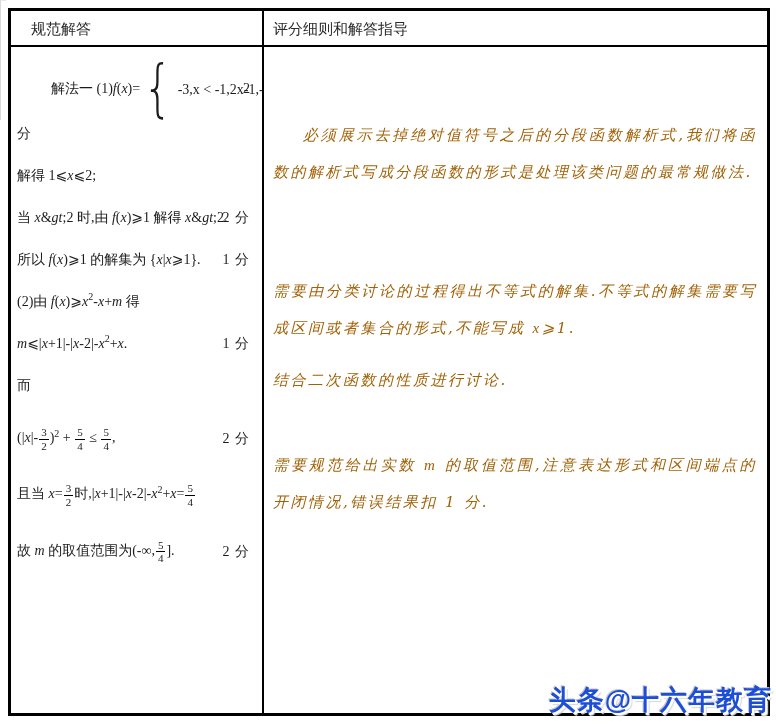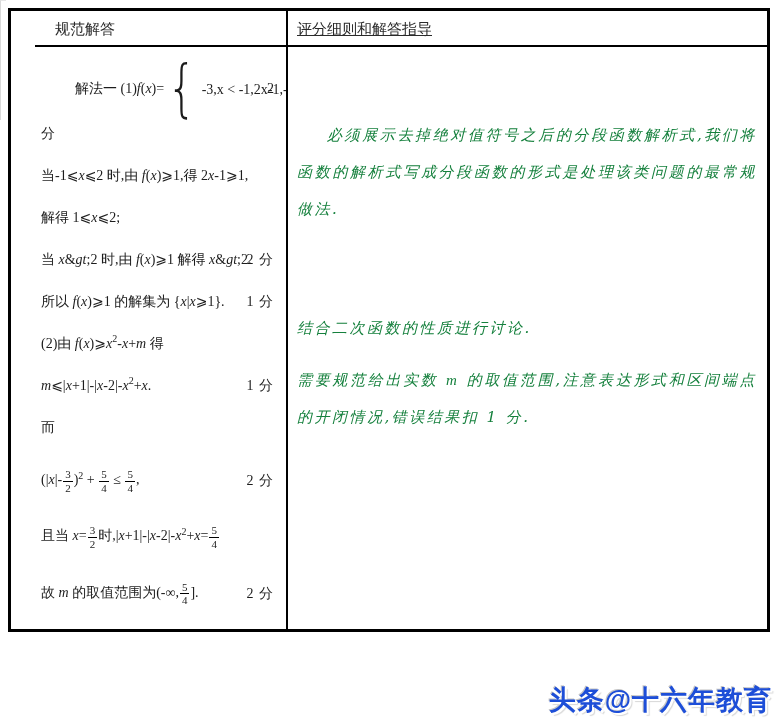--- a/index.html
+++ b/index.html
@@ -12,33 +12,32 @@
     color:#1c1c1c;
     overflow:hidden;
   }
   
   .scan-edge {
     position:absolute; left:0; top:0; width:6px; height:120px;
     border-left:1px solid #d9d9d9; border-top:1px solid #e6e6e6;
   }
   .rubric-table {
     position:absolute; left:8px; top:8px;
-    width:762px; height:624px;
+    width:762px; height:708px;
     border:3px solid #000;
     display:grid;
     grid-template-columns:253px 1fr;
     grid-template-rows:36px 1fr;
     background:#fff;
-    padding-left:24px;
   }
   .cell { overflow:hidden; }
   .hdr { border-bottom:2px solid #000; font-family:"Liberation Sans", sans-serif;
          font-size:15px; color:#2a2a2a; display:flex; align-items:flex-start; padding-top:9px; }
   .hdr-left { border-right:2px solid #000; padding-left:20px; }
-  .hdr-right { padding-left:9px;text-decoration:underline; }
+  .hdr-right { padding-left:9px; }
   .body-left { border-right:2px solid #000; padding:8px 4px 0 6px; font-size:14px; }
   .body-right { padding:0 10px 0 9px; }
 
   
   .pw-block { position:relative; display:flex; align-items:center; padding:4px 0 2px 34px; min-height:62px; }
   .pw-intro { white-space:nowrap; }
   .pw-brace { font-family:"DejaVu Sans", sans-serif; font-size:62px; font-weight:100;
               line-height:58px; transform:scaleX(.75); margin:0 0 2px -2px; }
   .pw-cases { display:flex; flex-direction:row; line-height:19px; white-space:nowrap; }
   .pw-score { position:absolute; right:8px; top:26px; }
@@ -50,21 +49,21 @@
   .frac { display:inline-flex; flex-direction:column; vertical-align:middle;
           text-align:center; font-size:11px; line-height:1.15; margin:0 1px; }
   .frac .num { border-bottom:1px solid #000; padding:0 2px; }
   .frac .den { padding:0 2px; }
   i { font-family:"Liberation Serif", serif; }
 
   
   .guid-p {
     font-family:"DejaVu Serif", serif; font-style:italic;
     font-size:15px; letter-spacing:2.5px; line-height:37px;
-    text-align:justify; color:#15803d;
+    text-align:justify; color:#a16207;
   }
   .guid-p:nth-child(1) { margin-top:70px; text-indent:2em; }
   .guid-p:nth-child(2) { margin-top:82px; }
   .guid-p:nth-child(3) { margin-top:15px; }
   .guid-p:nth-child(4) { margin-top:48px; }
   .guid-p:nth-child(5) { margin-top:44px;margin-left:32px; }
   .guid-p i { font-style:italic; }
 
   
   .watermark {
@@ -96,21 +95,20 @@
           <span class="pw-intro">解法一 (1)<i>f</i>(<i>x</i>)=</span>
           <span class="pw-brace">{</span>
           <span class="pw-cases">
             <span>-3,x &lt; -1,</span>
             <span>2x-1,-1 ≤ x ≤ 2,</span>
             <span>3,x &gt; 2.</span>
           </span>
           <span class="pw-score">2</span>
         </div>
         <div class="math-line tight">分</div>
-        <div class="math-line">当-1⩽<i>x</i>⩽2 时,由 <i>f</i>(<i>x</i>)⩾1,得 2<i>x</i>-1⩾1,</div>
         <div class="math-line">解得 1⩽<i>x</i>⩽2;</div>
         <div class="math-line">当 <i>x</i>&amp;<i>gt</i>;2 时,由 <i>f</i>(<i>x</i>)⩾1 解得 <i>x</i>&amp;<i>gt</i>;2.<span class="score">2 分</span></div>
         <div class="math-line">所以 <i>f</i>(<i>x</i>)⩾1 的解集为 {<i>x</i>|<i>x</i>⩾1}.<span class="score">1 分</span></div>
         <div class="math-line">(2)由 <i>f</i>(<i>x</i>)⩾<i>x</i><sup>2</sup>-<i>x</i>+<i>m</i> 得</div>
         <div class="math-line"><i>m</i>⩽|<i>x</i>+1|-|<i>x</i>-2|-<i>x</i><sup>2</sup>+<i>x</i>.<span class="score">1 分</span></div>
         <div class="math-line">而</div>
         <div class="math-line roomy">(|<i>x</i>|-<span class="frac">
             <span class="num">3</span>
             <span class="den">2</span>
           </span>)<sup>2</sup> + <span class="frac">
@@ -127,19 +125,20 @@
             <span class="num">5</span>
             <span class="den">4</span>
           </span></div>
         <div class="math-line roomy">故 <i>m</i> 的取值范围为(-∞,<span class="frac">
             <span class="num">5</span>
             <span class="den">4</span>
           </span>].<span class="score">2 分</span></div>
       </div>
     <div class="cell body-right" id="guidance-cell">
         <p class="guid-p">必须展示去掉绝对值符号之后的分段函数解析式,我们将函数的解析式写成分段函数的形式是处理该类问题的最常规做法.</p>
+        <p class="guid-p">需要由分类讨论的过程得出不等式的解集.不等式的解集需要写成区间或者集合的形式,不能写成 <i>x</i>⩾1.</p>
         <p class="guid-p">结合二次函数的性质进行讨论.</p>
         <p class="guid-p">需要规范给出实数 <i>m</i> 的取值范围,注意表达形式和区间端点的开闭情况,错误结果扣 1 分.</p>
       </div>
   </div>
 
   <div class="watermark">头条@十六年教育</div>
 </div>
 
 </body></html>

